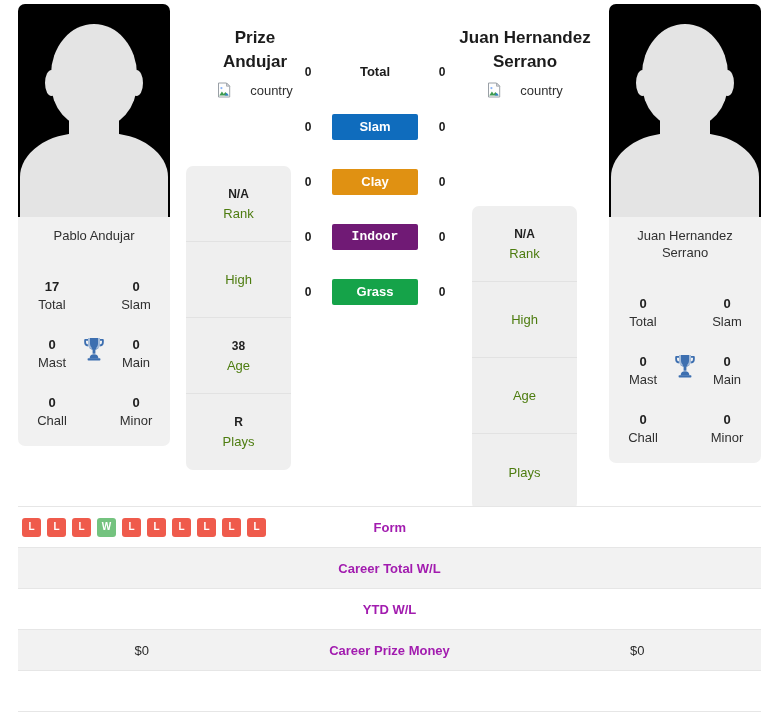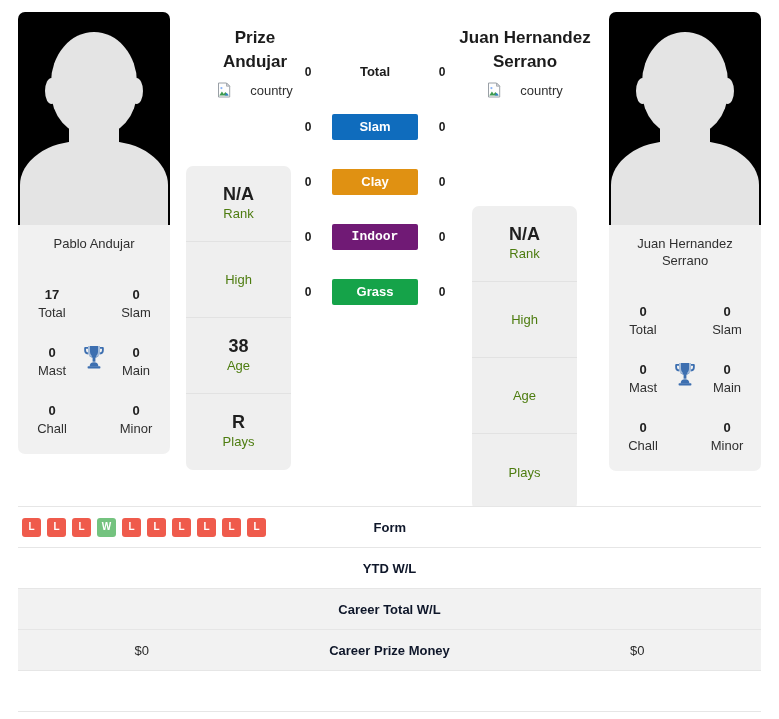--- a/index.html
+++ b/index.html
@@ -22,21 +22,21 @@
   
   .compare {
     position: relative;
     width: 779px;
     height: 500px;
   }
 
   
   .player-card {
     position: absolute;
-    top: 12px;
+    top: 4px;
     width: 152px;
     background: #f1f1f1;
     border-radius: 7px;
     overflow: hidden;
   }
   .player-card.left  { left: 18px; }
   .player-card.right { left: 609px; }
 
   .avatar {
     position: relative;
@@ -173,21 +173,21 @@
   .info-cell {
     height: 76px;
     border-bottom: 1px solid #e2e2e2;
     display: flex;
     flex-direction: column;
     align-items: center;
     justify-content: center;
   }
   .info-cell:last-child { border-bottom: none; }
   .info-cell .val {
-    font-size: 18px;
+    font-size: 12px;
     font-weight: bold;
     color: #1f1f1f;
     line-height: 19px;
     min-height: 0;
   }
   .info-cell .val:empty { display: none; }
   .info-cell .lbl {
     font-size: 13px;
     color: #4d7c0f;
     line-height: 19px;
@@ -251,21 +251,21 @@
     flex: 1 1 0;
     display: flex;
     align-items: center;
     justify-content: center;
     font-size: 13px;
     color: #2a2a2a;
     height: 100%;
   }
   .stat-cell.label {
     font-weight: bold;
-    color: #0f172a;
+    color: #a21caf;
   }
   .stat-cell.left-val  { justify-content: center; }
   .stat-cell.right-val { justify-content: center; }
 
   .form-badges {
     display: flex;
     align-items: center;
     gap: 6px;
     padding-left: 4px;
   }
@@ -526,28 +526,28 @@
             <div class="badge" style="background: rgb(239, 91, 76);">L</div>
             <div class="badge" style="background: rgb(239, 91, 76);">L</div>
             <div class="badge" style="background: rgb(239, 91, 76);">L</div>
           </div>
       </div>
       <div class="stat-cell label">Form</div>
       <div class="stat-cell right-val">
         <div class="form-badges" id="form-right"></div>
       </div>
     </div>
-  <div class="stat-row">
+  <div class="stat-row shaded">
+        <div class="stat-cell left-val"></div>
+        <div class="stat-cell label">Career Total W/L</div>
+        <div class="stat-cell right-val"></div>
+      </div>
+      <div class="stat-row">
         <div class="stat-cell left-val"></div>
         <div class="stat-cell label">YTD W/L</div>
-        <div class="stat-cell right-val"></div>
-      </div>
-      <div class="stat-row shaded">
-        <div class="stat-cell left-val"></div>
-        <div class="stat-cell label">Career Total W/L</div>
         <div class="stat-cell right-val"></div>
       </div>
       <div class="stat-row shaded">
         <div class="stat-cell left-val">$0</div>
         <div class="stat-cell label">Career Prize Money</div>
         <div class="stat-cell right-val">$0</div>
       </div>
       <div class="stat-row">
         <div class="stat-cell left-val"></div>
         <div class="stat-cell right-val"></div>

